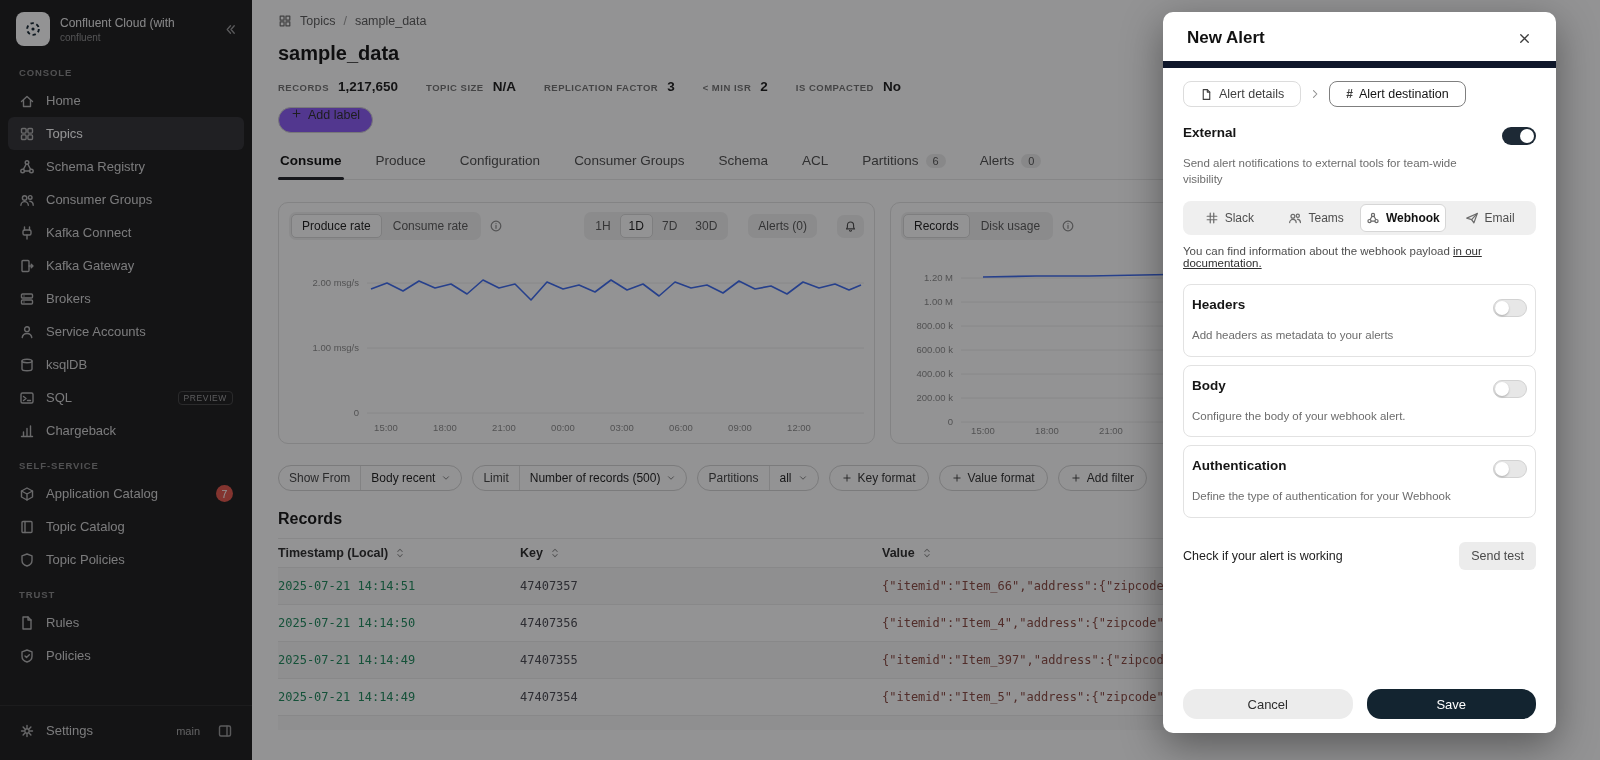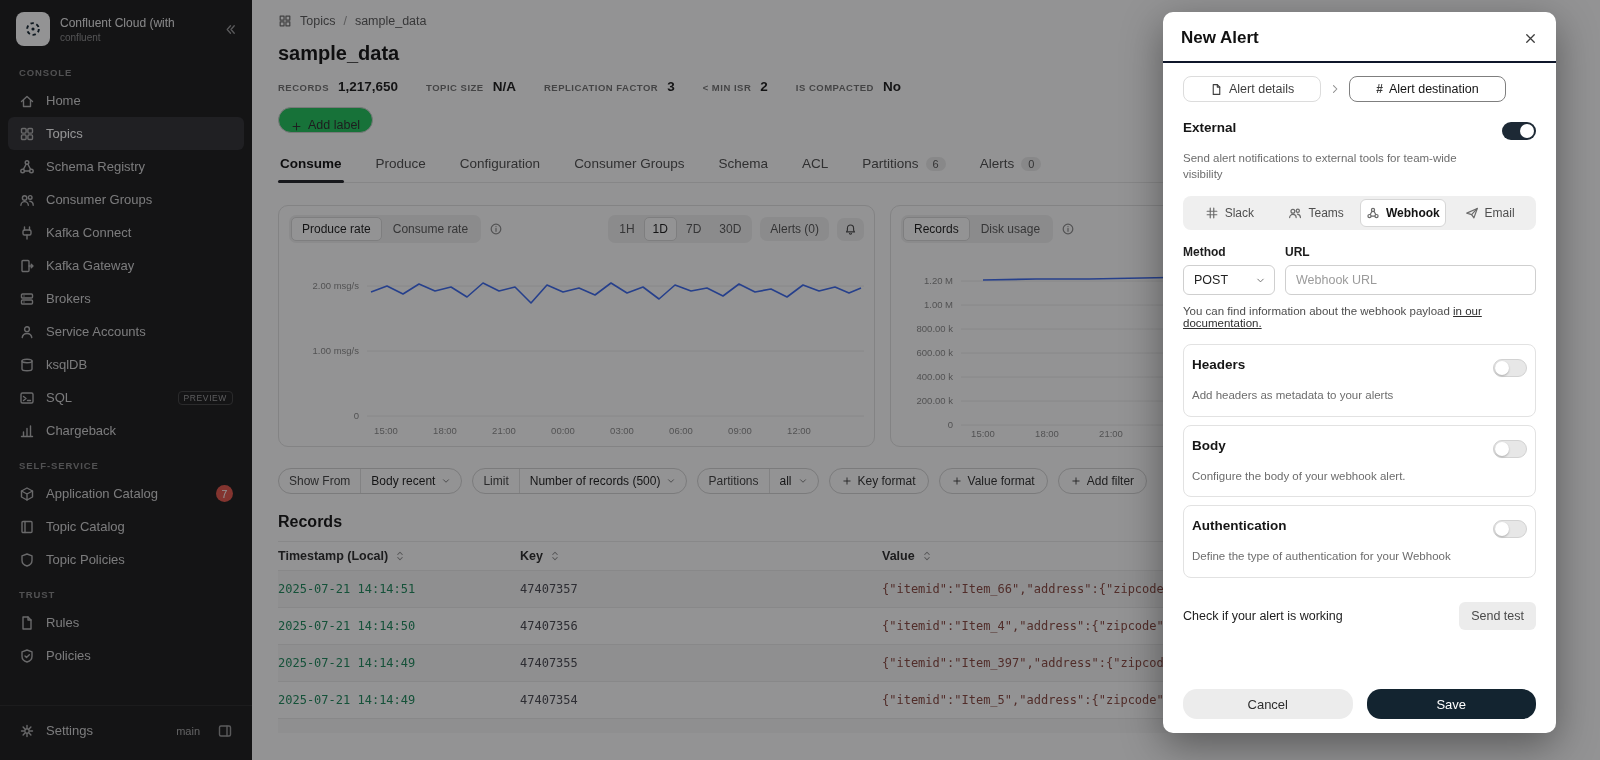--- a/index.html
+++ b/index.html
@@ -30,35 +30,35 @@
 
   
   .main{position:absolute;left:252px;top:0;right:0;height:760px;background:#fff;padding:14px 113px 0 26px}
   .breadcrumb{display:flex;align-items:center;gap:8px;font-size:12.5px;color:#5c5c5c}
   .crumb-sep{color:#9b9b9b}
   .page-title{font-size:20px;font-weight:bold;color:#141414;margin-top:14px}
   .stats{display:flex;align-items:baseline;gap:28px;margin-top:14px}
   .stat{display:flex;align-items:baseline;gap:9px}
   .stat-label{font-size:9.5px;letter-spacing:.5px;color:#737373;font-weight:bold}
   .stat-value{font-size:13.5px;font-weight:bold;color:#1d1d1d}
-  .add-label-btn{display:inline-flex;align-items:flex-end;gap:6px;margin-top:13px;height:26px;padding:0 12px;border:1px solid #cfcfcf;border-radius:14px;font-size:12.5px;color:#2e2e2e;background:#22c55e;cursor:pointer}
+  .add-label-btn{display:inline-flex;align-items:flex-start;gap:6px;margin-top:13px;height:26px;padding:0 12px;border:1px solid #cfcfcf;border-radius:14px;font-size:12.5px;color:#2e2e2e;background:#8b5cf6;cursor:pointer}
   .tabs{display:flex;gap:30px;margin-top:14px;border-bottom:1px solid #e8e8e8}
   .tab{display:flex;align-items:center;gap:7px;font-size:13.5px;color:#4f4f4f;padding:6px 2px 11px;cursor:pointer;position:relative;white-space:nowrap}
   .tab.active{color:#111;font-weight:bold}
   .tab.active::after{content:"";position:absolute;left:0;right:0;bottom:-1px;height:3px;background:#23242a;border-radius:2px}
   .tab-badge{background:#ececec;border-radius:9px;font-size:11px;color:#555;padding:1px 7px}
   .charts{display:flex;gap:15px;margin-top:22px}
   .chart-card{flex:1;border:1px solid #e2e2e2;border-radius:10px;height:242px;overflow:hidden;background:#fff}
   .chart-head{display:flex;align-items:center;gap:8px;padding:9px 10px 4px}
   .seg{display:flex;background:#f1f1f1;border-radius:7px;padding:2px}
   .seg-btn{font-size:12px;color:#5a5a5a;padding:4px 10px;border-radius:5px;border:1px solid transparent;background:transparent;white-space:nowrap;cursor:pointer}
   .seg-btn.sel{background:#fff;border-color:#d9d9d9;color:#1d1d1d}
   .seg-btn.rng{padding:4px 8px}
   .info-ic{color:#8d8d8d}
-  .chart-right{margin-left:auto;display:flex;align-items:center;gap:8px}
+  .chart-right{margin-left:auto;display:flex;align-items:center;gap:20px}
   .chip{display:flex;align-items:center;gap:6px;background:#f1f1f1;border-radius:7px;padding:5px 10px;font-size:12px;color:#555;cursor:pointer}
   .chip.iconly{padding:5px 7px;color:#4d4d4d}
   .chart-svg{width:100%;height:192px}
   .gridline{stroke:#ececec;stroke-width:1}
   .axis-text{font-size:9.5px;fill:#8c8c8c}
   .series-line{fill:none;stroke:#3e6bf0;stroke-width:1.6;stroke-linejoin:round}
 
   .filters{display:flex;gap:10px;margin-top:21px}
   .fchip{display:flex;align-items:center;height:26px;border:1px solid #d4d4d4;border-radius:14px;font-size:12px;color:#333;overflow:hidden;background:#fff;cursor:pointer}
   .fchip .flabel{padding:0 10px;display:flex;align-items:center;height:100%;color:#454545}
@@ -76,25 +76,25 @@
   .tbody .trow:nth-child(odd){background:#f8f8f8}
   .cell{display:flex;align-items:center;font-family:"DejaVu Sans Mono",monospace;font-size:12px;overflow:hidden;white-space:nowrap;height:100%}
   .cell.ts{color:#1f8a5d}
   .cell.key{color:#4a4a52}
   .cell.val{color:#8a4a42}
   .partial-row{height:14px;background:#f8f8f8}
 
   
   .overlay{position:absolute;inset:0;background:rgba(10,10,12,.44);z-index:40}
   .modal{position:absolute;top:12px;right:44px;width:393px;height:721px;background:#fff;border-radius:10px;z-index:50;box-shadow:0 12px 40px rgba(0,0,0,.4)}
-  .modal-head{display:flex;align-items:center;justify-content:space-between;padding:16px 18px 13px;border-bottom:2px solid #0f172a}
+  .modal-head{display:flex;align-items:center;justify-content:space-between;padding:16px 24px 13px;border-bottom:7px solid #0f172a}
   .modal-title{font-size:17px;font-weight:bold;color:#121212}
   .close-btn{color:#3c3c3c;cursor:pointer}
   .steps{display:flex;align-items:center;gap:8px;padding:13px 20px 2px}
-  .step{display:flex;align-items:center;gap:6px;font-size:12.5px;color:#3f3f3f;padding:5px 26px;border:1px solid #dcdcdc;border-radius:8px;cursor:pointer}
+  .step{display:flex;align-items:center;gap:6px;font-size:12.5px;color:#3f3f3f;padding:5px 16px;border:1px solid #dcdcdc;border-radius:8px;cursor:pointer}
   .step.active{border-color:#7f7f7f;color:#141414}
   .hash-ic{font-size:12px;font-weight:bold;color:#3a3a3a}
   .step-chevron{color:#8f8f8f}
   .external{display:flex;align-items:flex-start;padding:16px 20px 0}
   .external .txt{flex:1;margin-right:12px}
   .blk-title{font-size:13.5px;font-weight:bold;color:#161616}
   .blk-desc{font-size:11.5px;color:#6d6d6d;margin-top:16px;line-height:1.35}
   .toggle{width:34px;height:18px;border-radius:9px;position:relative;flex:0 0 auto;margin-top:2px;cursor:pointer}
   .toggle.on{background:#1d2935}
   .toggle.on::after{content:"";position:absolute;top:2px;right:2px;width:14px;height:14px;border-radius:50%;background:#fff}
@@ -685,37 +685,20 @@
         <span class="dicon">
             <svg viewBox="0 0 16 16" class="ic">
               <path d="M2 8.2 14 2.8 10.2 13.6 7.6 9.8 2 8.2z"></path>
               <path d="M7.6 9.8 14 2.8"></path>
             </svg>
           </span>
         <span>Email</span>
       </div>
     </div>
 
-    <div class="mu-row">
-      <div class="mu-col">
-        <div class="field-label">Method</div>
-        <div class="select">
-          <span>POST</span>
-          <span class="chev">
-              <svg width="11" height="11" viewBox="0 0 16 16" class="ic">
-                <path d="M4 6l4 4 4-4"></path>
-              </svg>
-            </span>
-        </div>
-      </div>
-      <div class="mu-col url-col">
-        <div class="field-label">URL</div>
-        <input class="url-input" type="text" placeholder="Webhook URL" style="">
-      </div>
-    </div>
 
     <div class="docs">
       <span>You can find information about the webhook payload</span>
       <span class="link">in our documentation.</span>
     </div>
 
     <div class="opt-card first">
       <div class="txt">
         <div class="blk-title">Headers</div>
         <div class="blk-desc">Add headers as metadata to your alerts</div>

